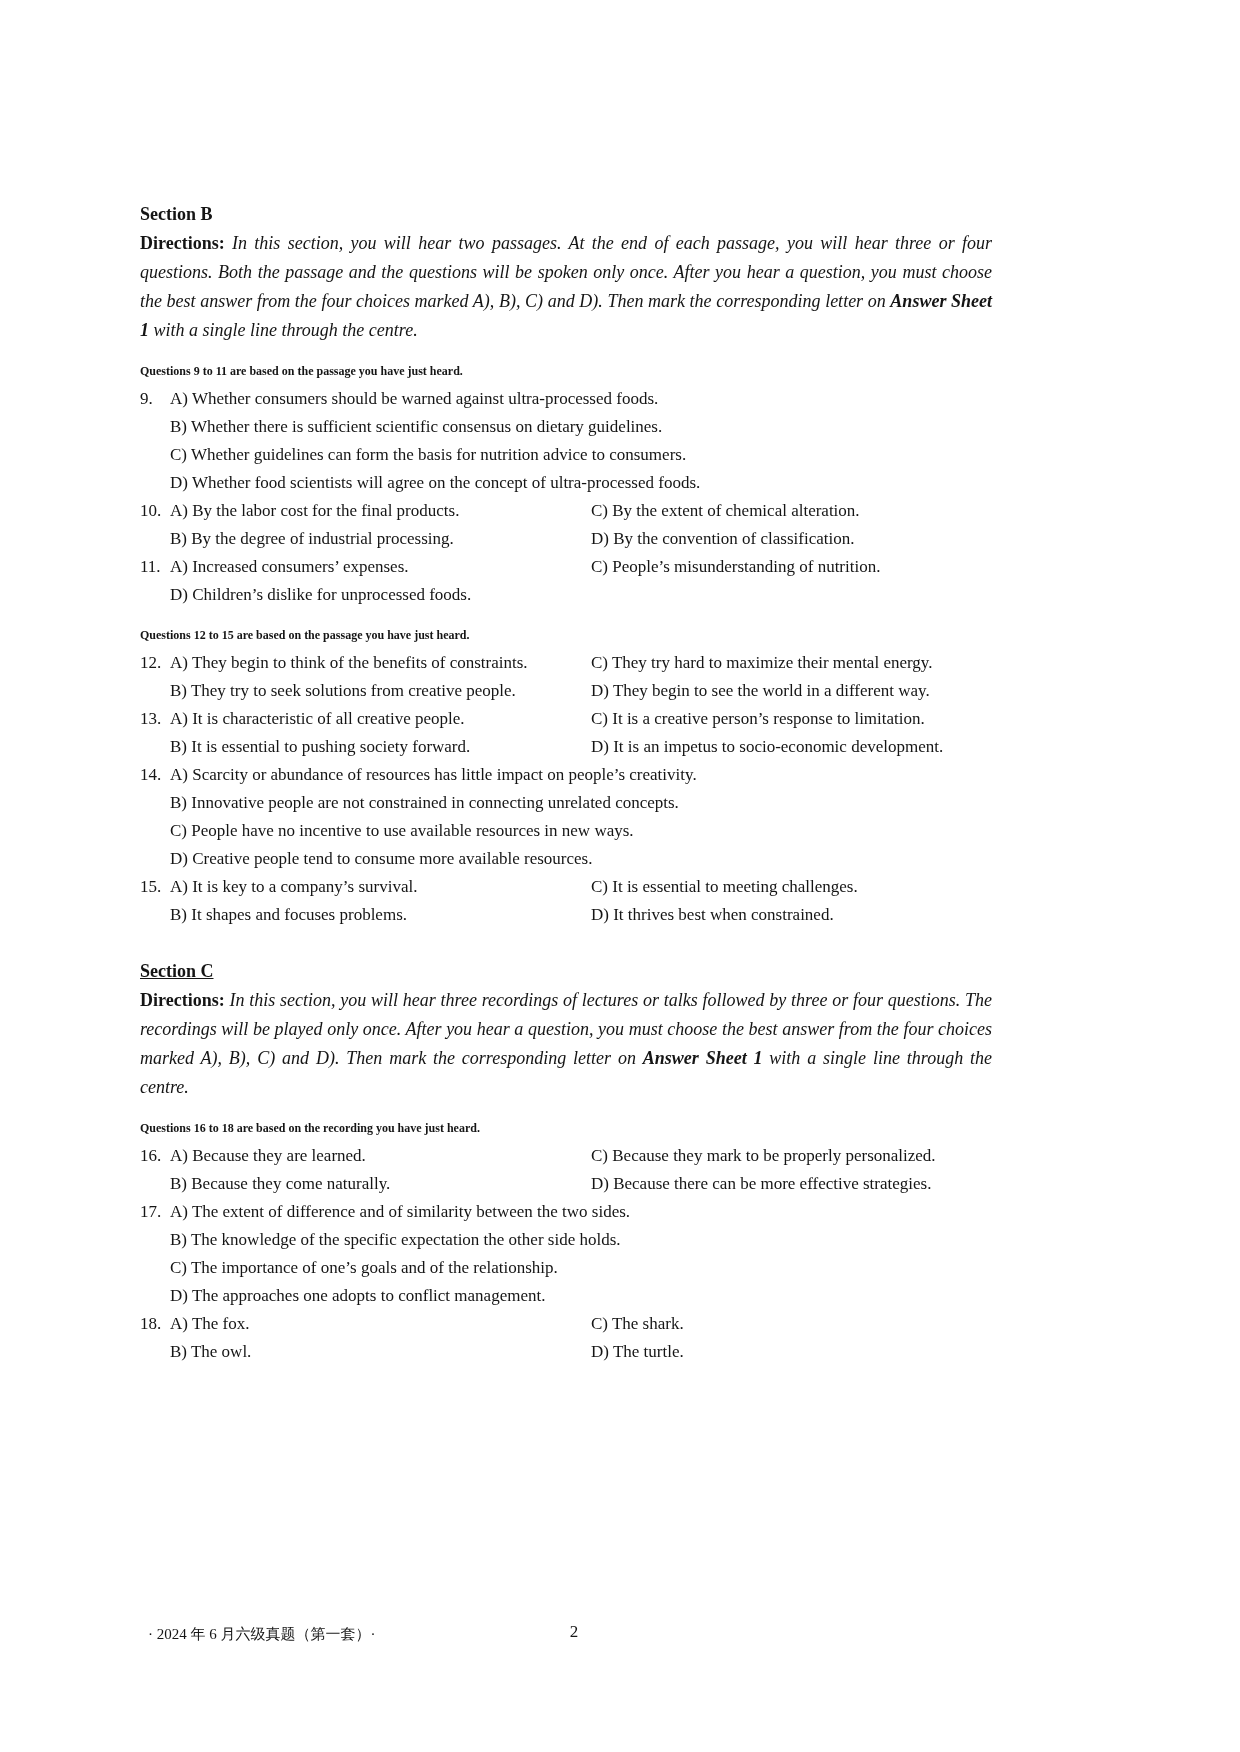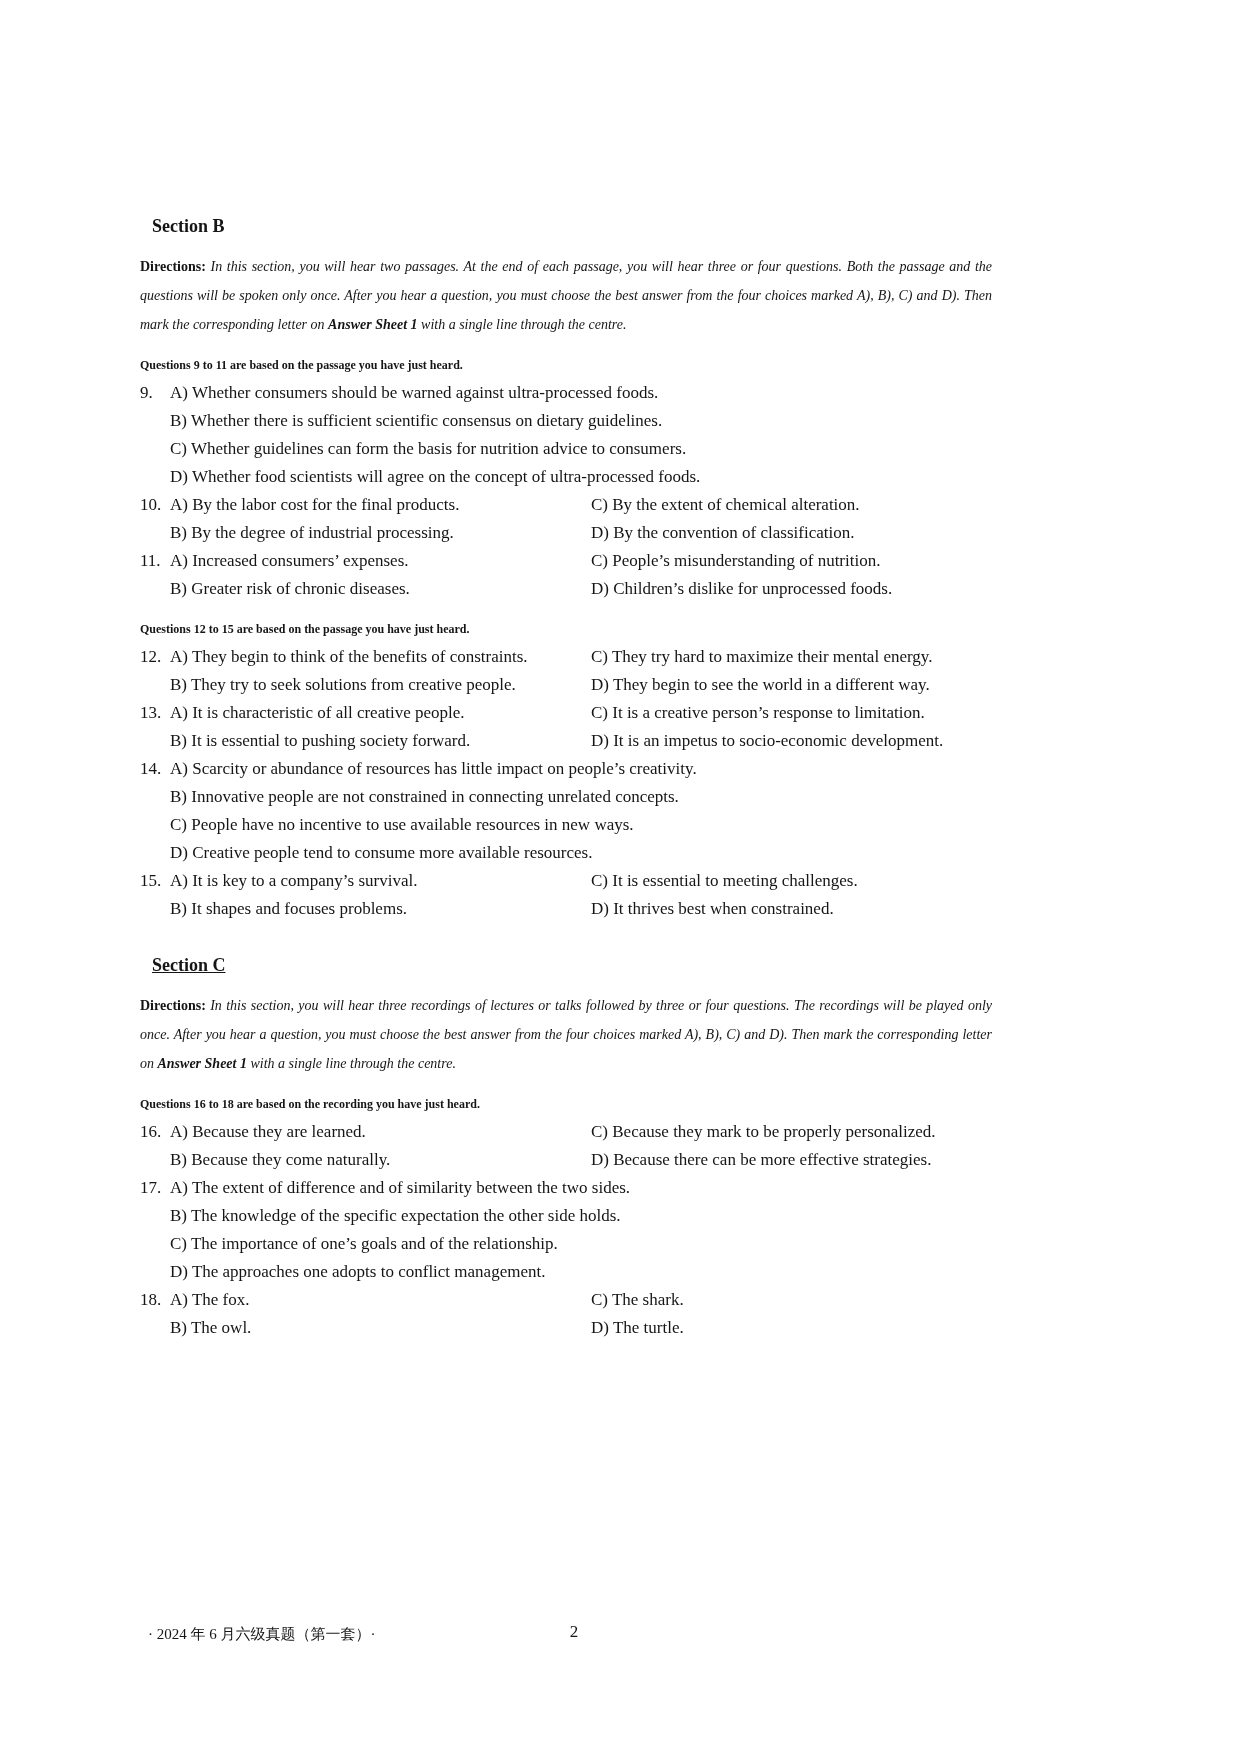--- a/index.html
+++ b/index.html
@@ -2,23 +2,23 @@
 <html><head>
 <meta charset="utf-8">
 <style>
   html,body{margin:0;padding:0;}
   body{
     width:1240px;height:1752px;background:#ffffff;position:relative;
     font-family:"Liberation Serif","DejaVu Serif",serif;color:#151515;
     -webkit-font-smoothing:antialiased;
   }
   .content{position:absolute;left:140px;top:200px;width:852px;}
-  .section-title{font-weight:bold;font-size:18px;line-height:28px;margin:12px;}
+  .section-title{font-weight:bold;font-size:18px;line-height:28px;margin:0;}
   .section-title.gap-top{margin-top:28px;text-decoration:underline;}
-  .directions{font-size:14px;line-height:29px;text-align:justify;margin:1px 0 0 0;font-style:italic;}
+  .directions{font-size:18px;line-height:29px;text-align:justify;margin:1px 0 0 0;font-style:italic;}
   .dir-label{font-style:normal;font-weight:bold;}
   .dir-bold{font-weight:bold;}
   .q-header{font-weight:bold;font-size:12px;line-height:28px;margin:12px 0 0 0;}
   .q{margin:0;}
   .q-row{display:flex;font-size:17px;line-height:28px;}
   .q-num{width:30px;flex:none;}
   .opt-left{width:421px;flex:none;}
   .opt-right{flex:1;}
   .opt-full{flex:1;}
   .footer{position:absolute;left:148px;top:1622px;width:852px;height:24px;}
@@ -68,21 +68,20 @@
   </div>
 
   <div class="q">
     <div class="q-row">
       <span class="q-num">11.</span>
       <span class="opt-left">A) Increased consumers’ expenses.</span>
       <span class="opt-right">C) People’s misunderstanding of nutrition.</span>
     </div>
     <div class="q-row">
       <span class="q-num"></span>
-      <span class="opt-left">B) Greater risk of chronic diseases.</span>
       <span class="opt-right">D) Children’s dislike for unprocessed foods.</span>
     </div>
   </div>
 
   <p class="q-header">Questions 12 to 15 are based on the passage you have just heard.</p>
 
   <div class="q">
     <div class="q-row">
       <span class="q-num">12.</span>
       <span class="opt-left">A) They begin to think of the benefits of constraints.</span>

